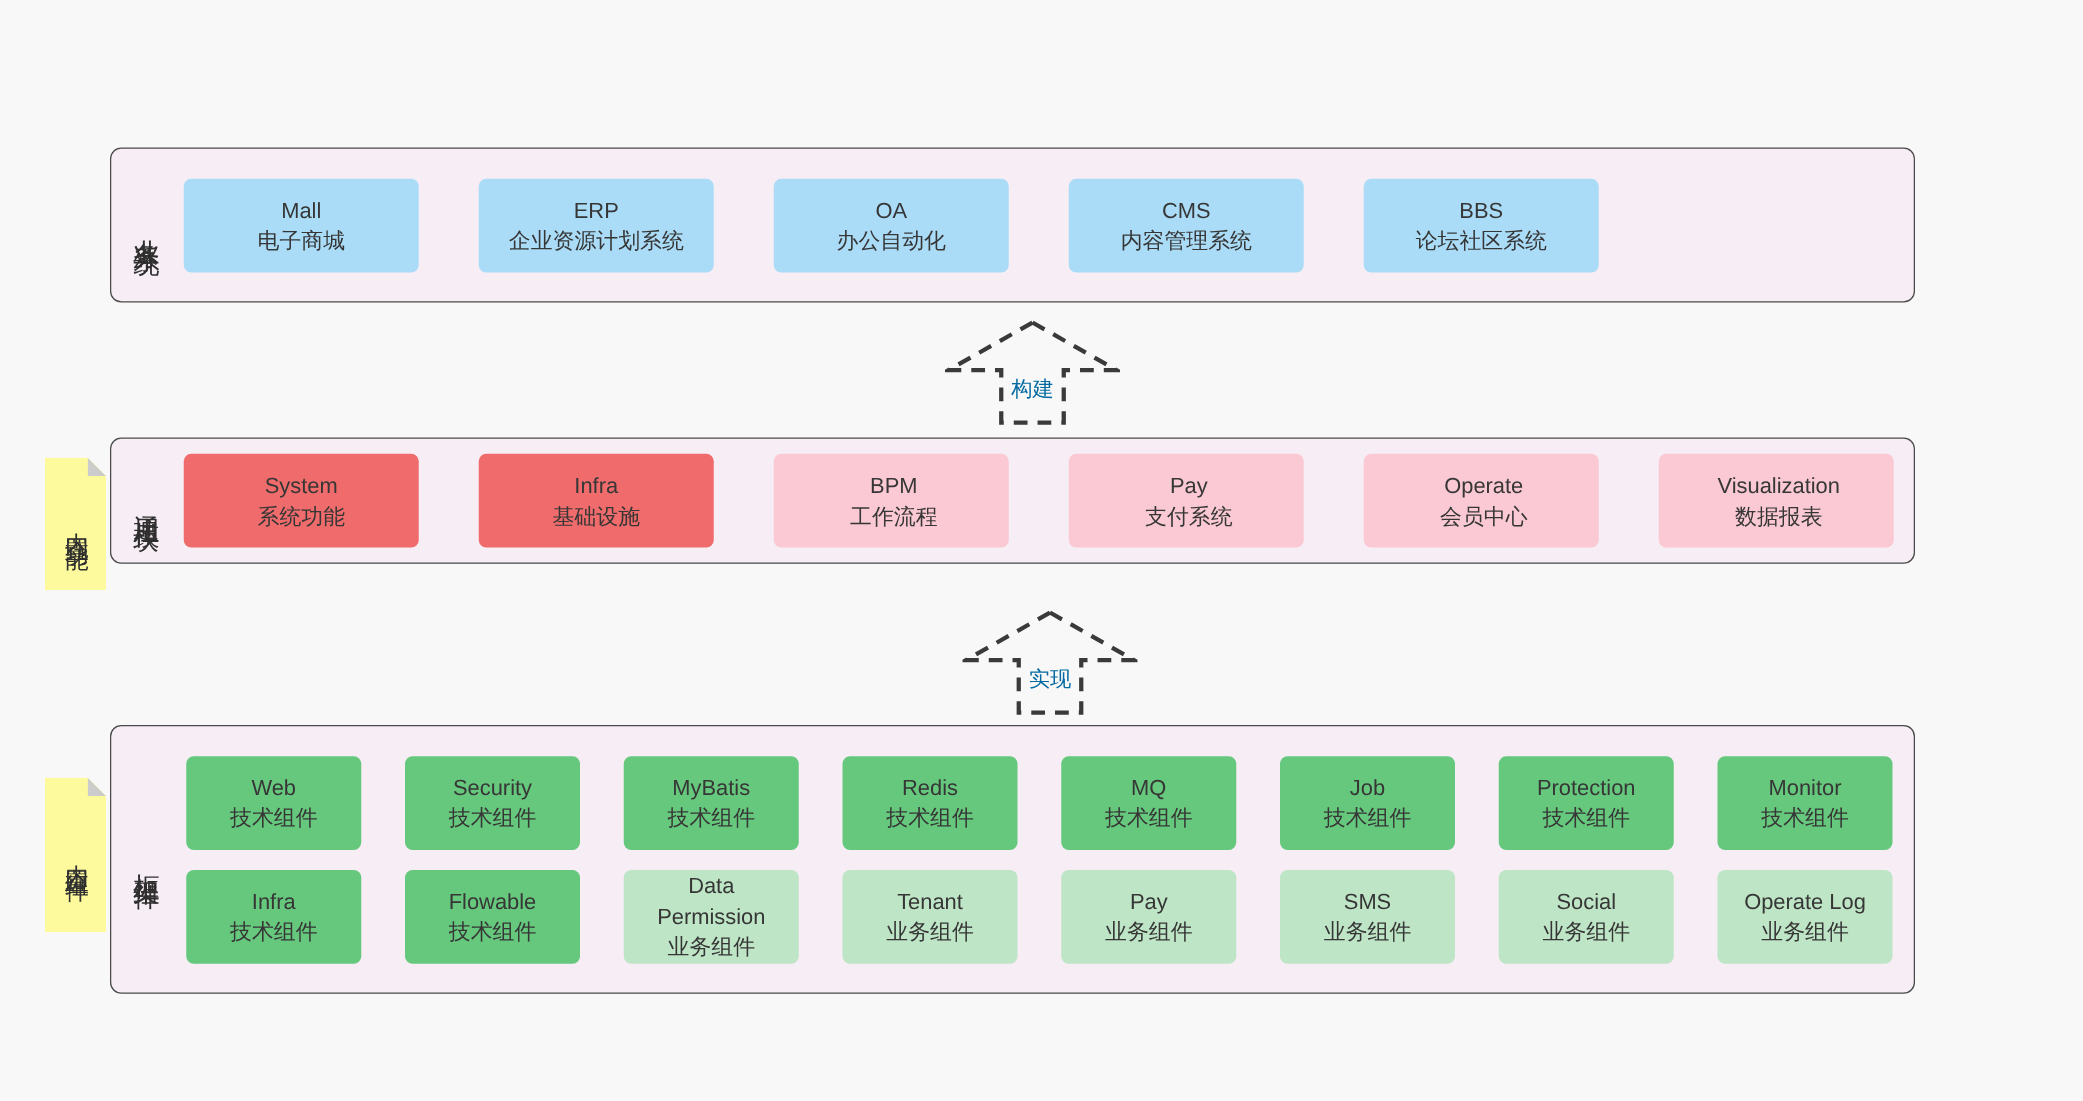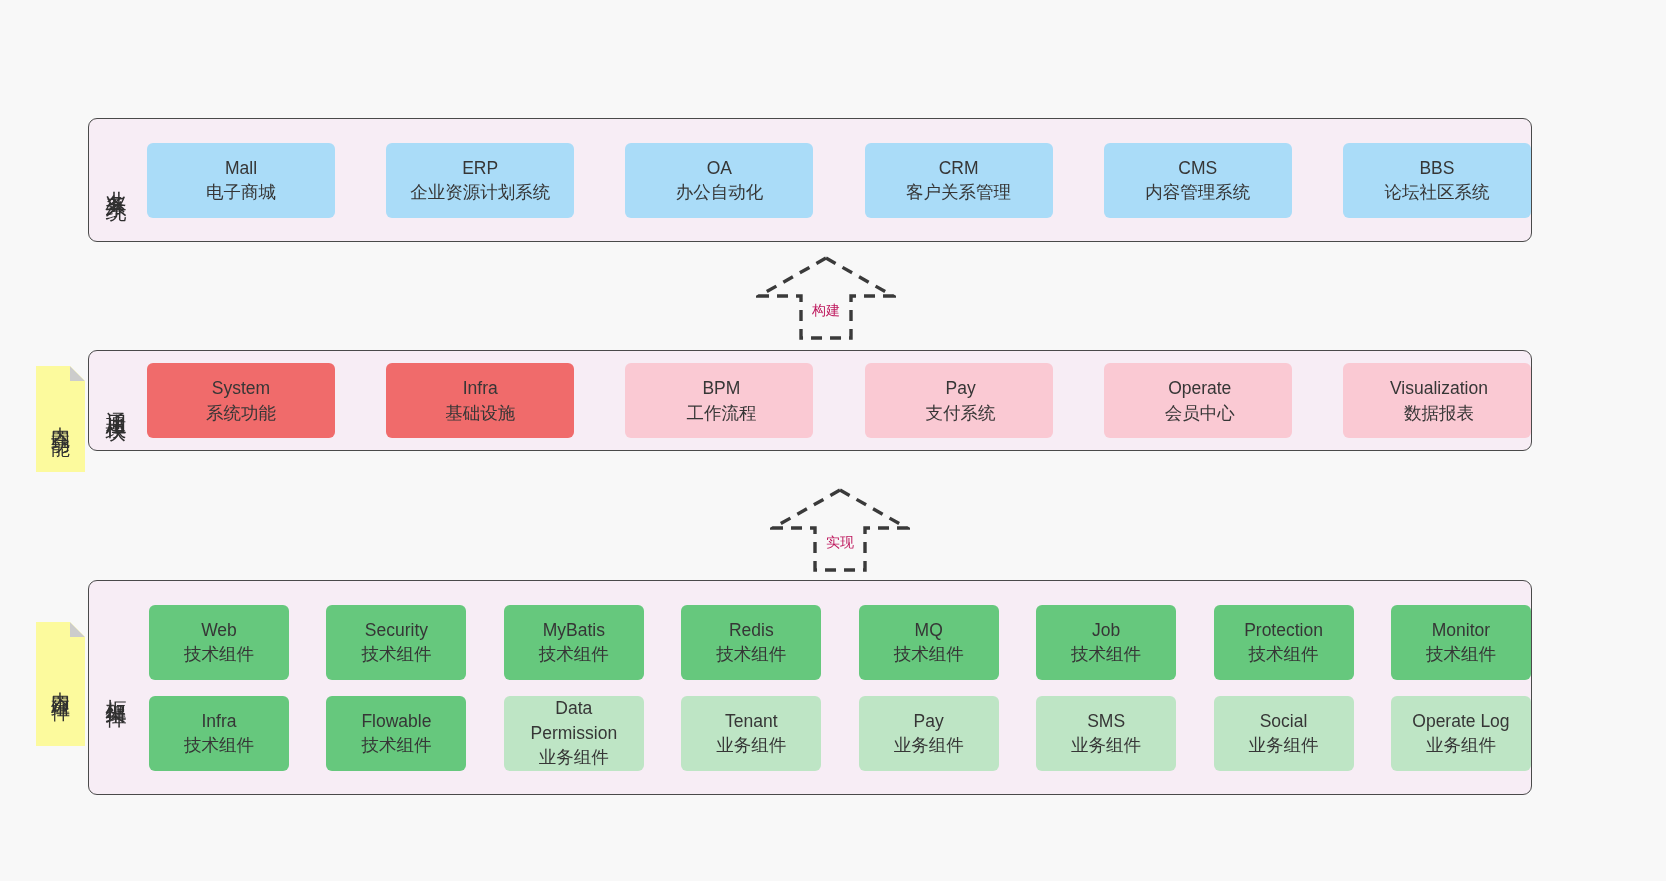--- a/index.html
+++ b/index.html
@@ -32,21 +32,21 @@
     width: 54px;
     text-align: center;
     display: flex;
     align-items: center;
     justify-content: center;
     flex: 0 0 54px;
   }
   .boxes {
     flex: 1;
     display: flex;
-    justify-content: space-between;
+    justify-content: flex-start;
     align-items: center;
   }
   .boxes.six { gap: 48px; padding-left: 4px; }
   .rows { flex: 1; display: flex; flex-direction: column; gap: 16px; }
   .boxes.eight { gap: 35px; padding-left: 6px; }
 
   .box {
     height: 75px;
     border-radius: 6px;
     display: flex;
@@ -95,22 +95,22 @@
   }
 
   
   .arrow { position: absolute; width: 140px; height: 86px; }
   .arrow svg { position: absolute; inset: 0; }
   .arrow-label {
     position: absolute;
     left: 50%; top: 56px;
     transform: translate(-50%, -50%);
     background: var(--page-bg, #f8f8f8);
-    font-size: 14px;
-    color: #be185d;
+    font-size: 17px;
+    color: #0369a1;
     padding: 1px 3px;
     white-space: nowrap;
     text-align: right;
   }
 </style>
 </head>
 <body>
 
 <div class="canvas">
 
@@ -121,24 +121,20 @@
         <div>Mall</div>
         <div>电子商城</div>
       </div>
       <div class="box blue">
         <div>ERP</div>
         <div>企业资源计划系统</div>
       </div>
       <div class="box blue">
         <div>OA</div>
         <div>办公自动化</div>
-      </div>
-      <div class="box blue">
-        <div>CRM</div>
-        <div>客户关系管理</div>
       </div>
       <div class="box blue">
         <div>CMS</div>
         <div>内容管理系统</div>
       </div>
       <div class="box blue">
         <div>BBS</div>
         <div>论坛社区系统</div>
       </div>
     </div>

